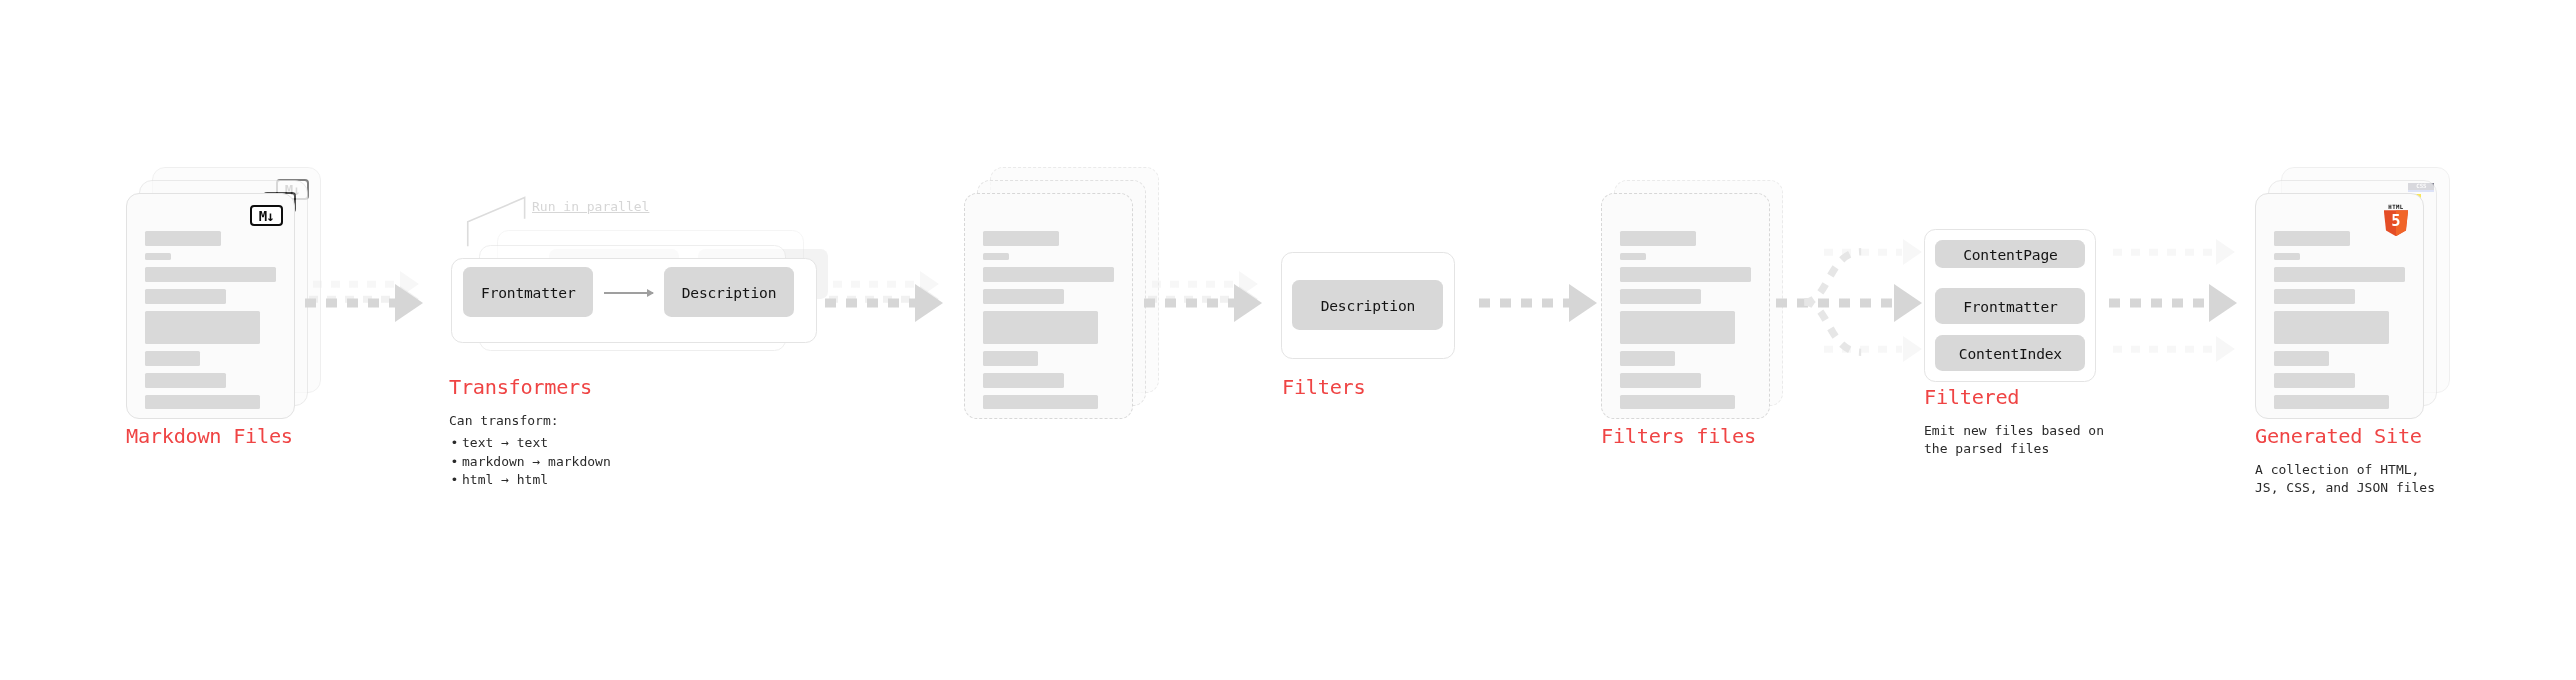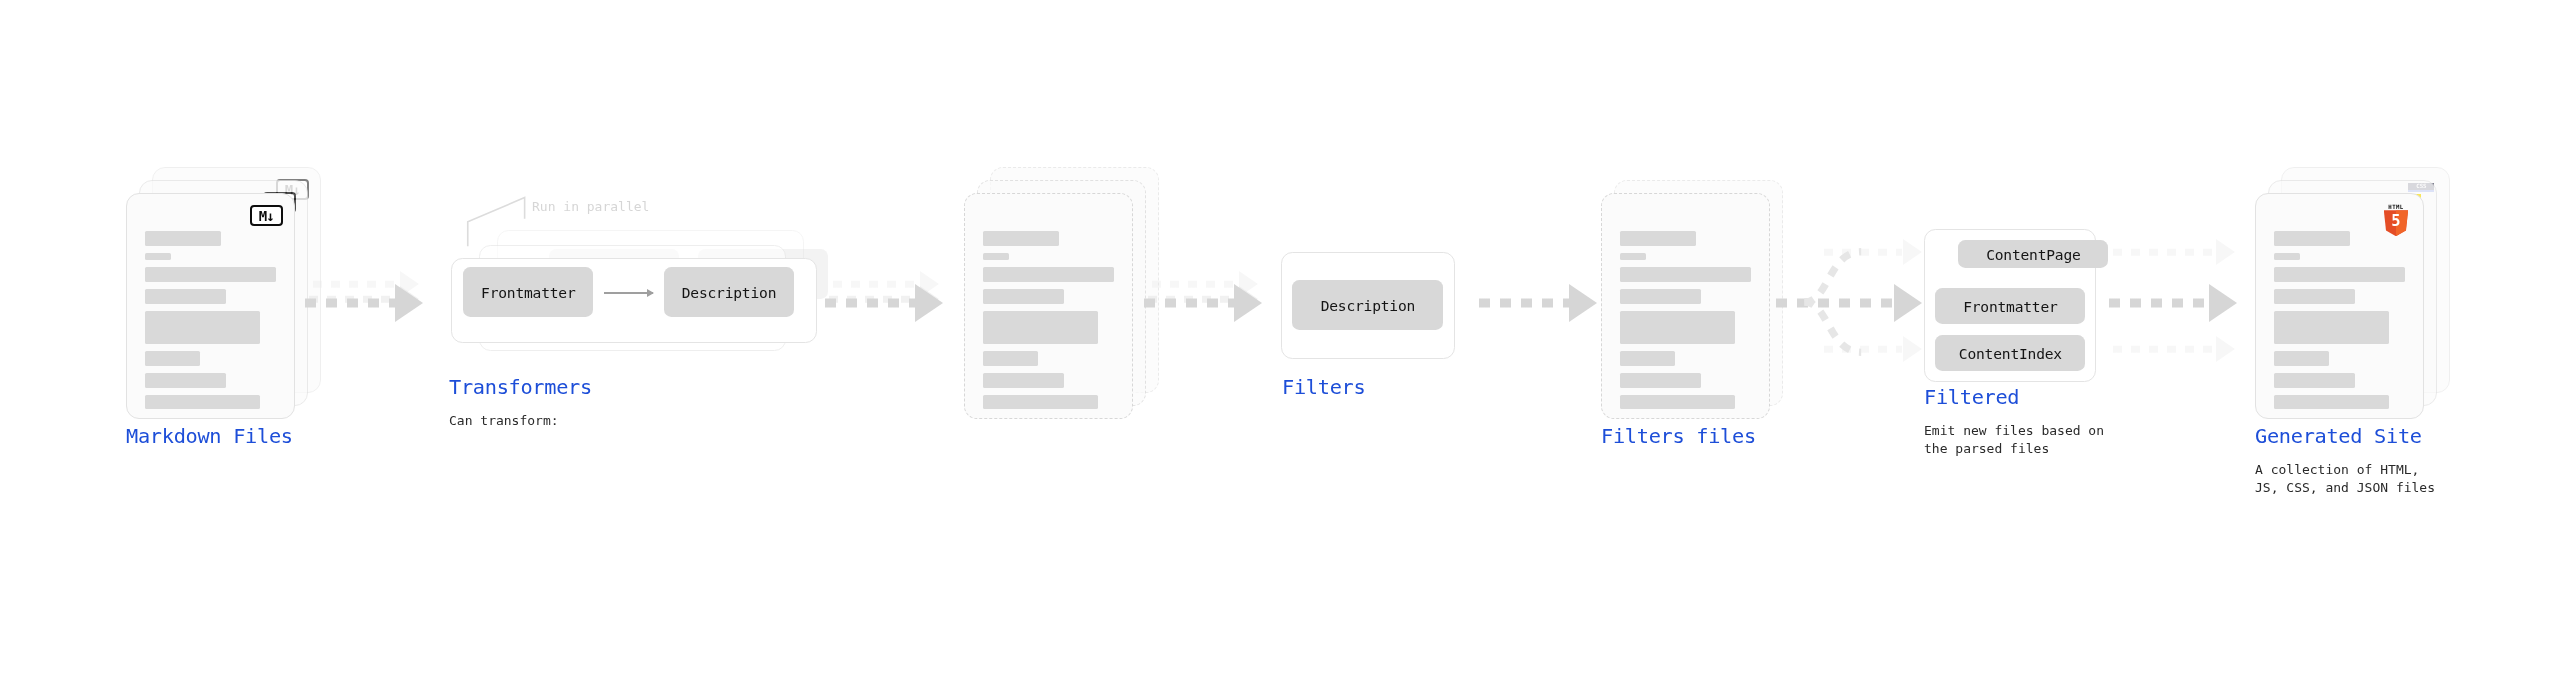--- a/index.html
+++ b/index.html
@@ -105,21 +105,21 @@
     background: #0d0d2b;
     display: flex; align-items: center; justify-content: center;
     border-bottom: 2.4px solid #264de4;
   }
   .css-badge span { color: #fff; font-size: 5.7px; font-weight: 700; }
 
   
   .caption { position: absolute; }
   .cap-title {
     font-size: 20.3px;
-    color: #1d4ed8;
+    color: #ef4444;
     letter-spacing: -0.3px;
     white-space: nowrap;
     line-height: 1.15;
   }
   .cap-sub {
     margin-top: 12.2px;
     font-size: 13px;
     color: #2a2a2a;
     line-height: 1.45;
     white-space: pre-line;
@@ -248,41 +248,46 @@
   <div class="arrow" style="left:305px; top:283px; width:118px; height:39px;">
     <div class="shaft" style="width:90px;"></div>
       <div class="head"></div>
   </div>
 
   <div class="node" style="left:443px; top:199px;">
 
     <svg width="163" height="65" style="position:absolute; left:18px; top:-8.1px;" viewBox="0 0 200 80">
       <path d="M 8 68 L 8 38 L 78 8 L 78 34" fill="none" stroke="#dcdcdc" stroke-width="2"></path>
     </svg>
-    <div class="parallel-label" style="left:89px; top:0px;">Run in parallel</div>
+    <div class="parallel-label" style="left:89px; top:0px;text-decoration:underline;">Run in parallel</div>
 
     <div class="panel pg3" style="left:54px; top:31px; width:307px; height:106px;"></div>
     <div class="pill pg3" style="left:106px; top:50px; width:130px; height:50px;">Frontmatter</div>
     <div class="pill pg3" style="left:255px; top:50px; width:130px; height:50px;">Description</div>
     <div class="micro-arrow g3" style="left:239px; top:69px; width:28px;"></div>
 
     <div class="panel pg2" style="left:36px; top:46px; width:307px; height:106px;"></div>
     <div class="pill pg2" style="left:88px; top:65px; width:130px; height:50px;">Frontmatter</div>
     <div class="pill pg2" style="left:237px; top:65px; width:130px; height:50px;">Description</div>
     <div class="micro-arrow g2" style="left:221px; top:84px; width:28px;"></div>
 
     <div class="panel" style="left:8.1px; top:59px; width:366px; height:85px;"></div>
     <div class="pill" style="left:20.3px; top:68px; width:130px; height:50px;">Frontmatter</div>
     <div class="pill" style="left:221px; top:68px; width:130px; height:50px;">Description</div>
     <div class="micro-arrow" style="left:161px; top:93px; width:49px;"></div>
   </div>
 
   <div class="caption" style="left:449px; top:376px; width:325px;">
     <div class="cap-title">Transformers</div>
     <div class="cap-sub">Can transform:</div>
+    <ul class="cap-list">
+      <li>text → text</li>
+      <li>markdown → markdown</li>
+      <li>html → html</li>
+    </ul>
   </div>
 
   <div class="arrow sm g3" style="left:833px; top:271px; width:106px; height:26px;">
     <div class="shaft" style="width:86px;"></div>
       <div class="head"></div>
   </div>
   <div class="arrow sm g2" style="left:829px; top:286px; width:110px; height:26px;">
     <div class="shaft" style="width:90px;"></div>
       <div class="head"></div>
   </div>
@@ -365,21 +370,21 @@
     <div class="shaft" style="width:78px;"></div>
       <div class="head"></div>
   </div>
   <svg width="98" height="146" style="position:absolute; left:1800px; top:229px;" viewBox="0 0 120 180">
     <path d="M 5 90 C 35 90 35 28 75 28" fill="none" stroke="#e6e6e6" stroke-width="9" stroke-dasharray="12 12"></path>
     <path d="M 5 90 C 35 90 35 152 75 152" fill="none" stroke="#e6e6e6" stroke-width="9" stroke-dasharray="12 12"></path>
   </svg>
 
   <div class="node" style="left:1924px; top:229px;">
     <div class="panel" style="left:0px; top:0px; width:172px; height:153px;"></div>
-    <div class="pill" style="left:11.4px; top:11.4px; width:150px; height:28px;margin-left:23px;">ContentPage</div>
+    <div class="pill" style="left:11.4px; top:11.4px; width:150px; height:28px;">ContentPage</div>
     <div class="pill" style="left:11.4px; top:59px; width:150px; height:36px;">Frontmatter</div>
     <div class="pill" style="left:11.4px; top:106px; width:150px; height:36px;">ContentIndex</div>
   </div>
   <div class="caption" style="left:1924px; top:386px; width:276px;">
     <div class="cap-title">Filtered</div>
     <div class="cap-sub">Emit new files based on
 the parsed files</div>
   </div>
 
   <div class="arrow sm g3" style="left:2113px; top:239px; width:122px; height:26px;">

